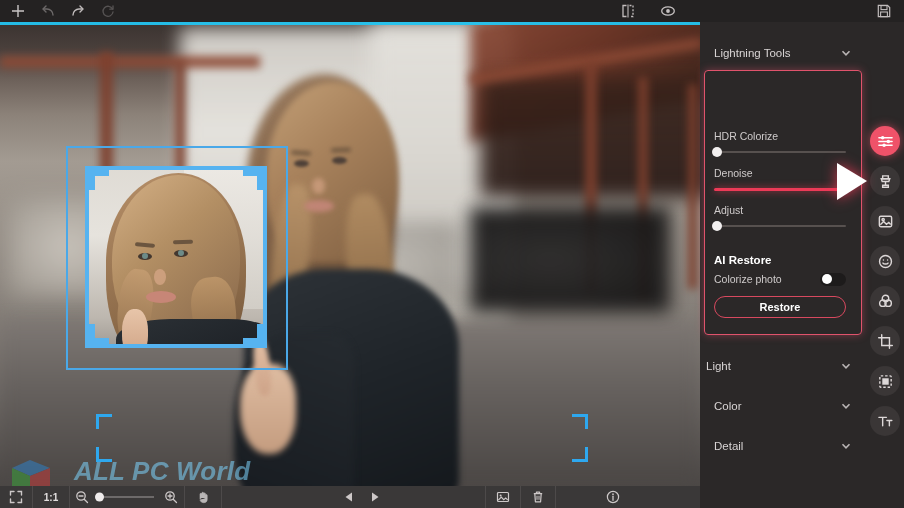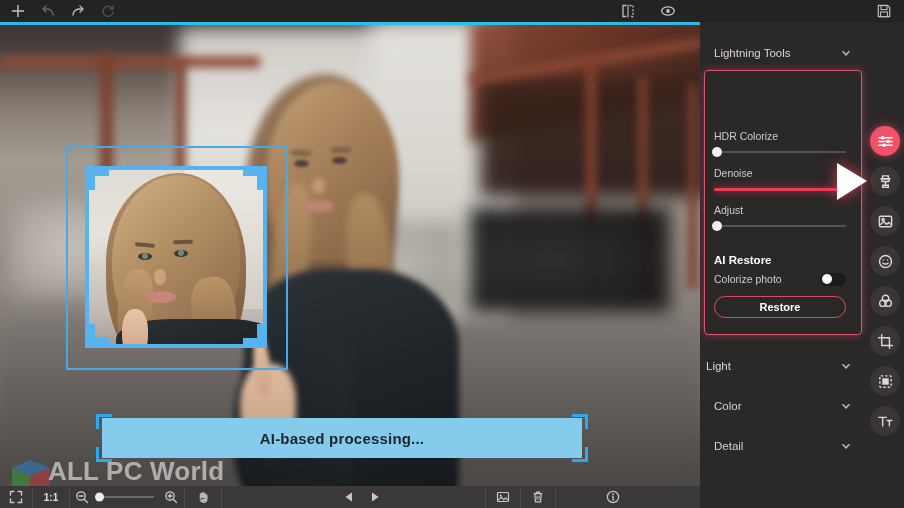--- a/index.html
+++ b/index.html
@@ -262,22 +262,22 @@
   .progress {
     position: absolute; left: 0; top: 0px; width: 700px; height: 3px;
     background: #23c4f0; opacity: .95;
   }
 
   
   .wm { position: absolute; left: 8px; top: 432px; width: 290px; height: 62px;
         opacity: .55; pointer-events: none; }
   .wm-logo { position: absolute; left: 0; top: 4px; width: 46px; height: 44px; }
   .wm-title {
-    position: absolute; left: 40px; top: 2px;
-    font-size: 26px; font-weight: bold; color: #ffffff; letter-spacing: .2px;
+    position: absolute; left: 66px; top: 2px;
+    font-size: 26px; font-weight: bold; color: #7dd3fc; letter-spacing: .2px; font-style: italic;
   }
 
   
   .panel {
     position: absolute; left: 700px; top: 22px; width: 204px; height: 486px;
     background: #2b2828;
   }
   .section-head {
     position: relative; height: 34px; display: flex; align-items: center;
     padding: 0 18px 0 14px; color: #d8d4d4; font-size: 11.5px;
@@ -494,23 +494,20 @@
       <div class="handle h-tr"></div>
       <div class="handle h-bl"></div>
       <div class="handle h-br"></div>
       <div class="handle v h-lt"></div>
       <div class="handle v h-lb"></div>
       <div class="handle v h-rt"></div>
       <div class="handle v h-rb"></div>
     </div>
 
     <div class="banner-wrap">
-      <div class="banner">
-        <span class="banner-text">AI-based processing...</span>
-      </div>
       <div class="bkt tl"></div>
         <div class="bkt tr"></div>
       <div class="bkt bl"></div>
         <div class="bkt br"></div>
     </div>
 
     <div class="wm">
       <div class="wm-logo">
         <svg viewBox="0 0 46 44" width="46" height="44">
           <polygon points="4,10 22,2 42,10 22,18" fill="#2f7fc4"></polygon>

